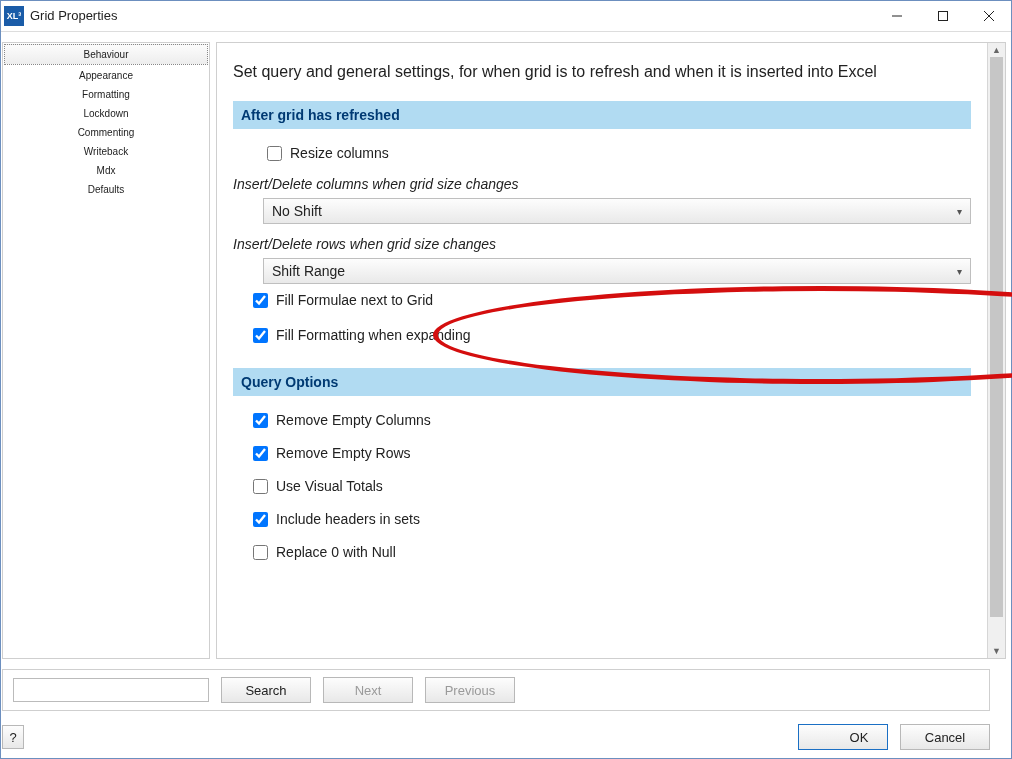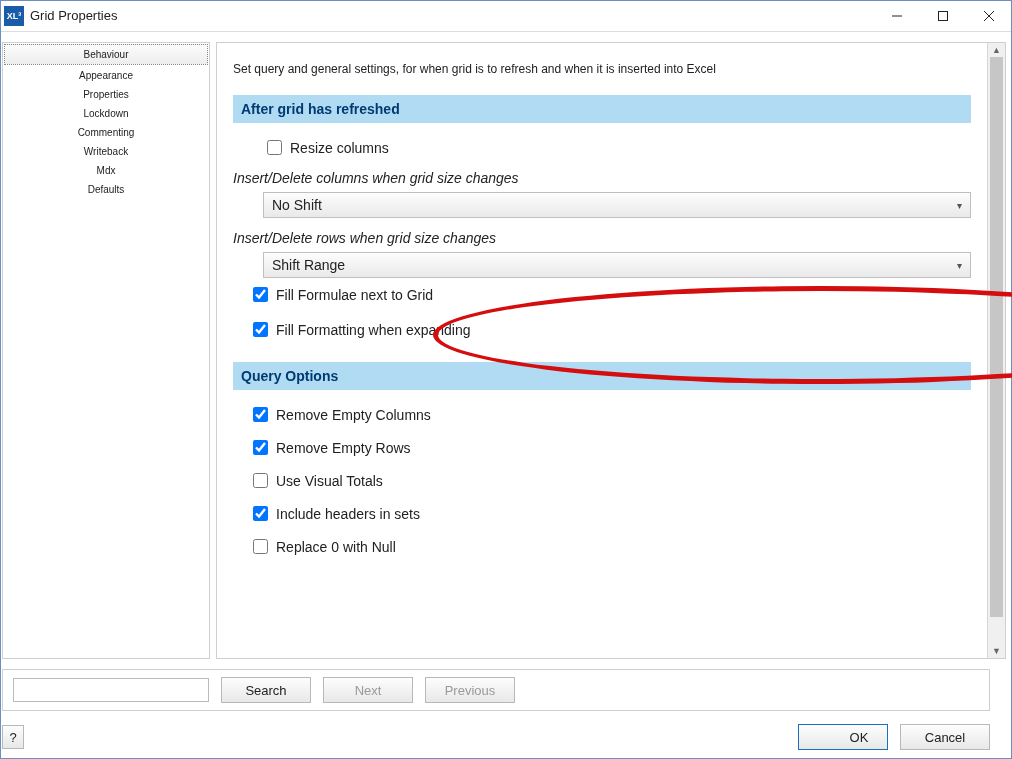--- a/index.html
+++ b/index.html
@@ -103,21 +103,21 @@
     left: 0; right: 0;
     height: 14px;
     display: flex; align-items: center; justify-content: center;
     color: #666;
     font-size: 9px;
   }
   .vscroll .arrow.up { top: 0; }
   .vscroll .arrow.down { bottom: 0; }
 
   .desc {
-    font-size: 12px;
+    font-size: 16px;
     line-height: 1.35;
     margin: 0 6px 18px 0;
   }
 
   .section-header {
     background: #b1dbf2;
     color: #003a73;
     font-weight: 600;
     font-size: 14px;
     padding: 6px 8px;
@@ -264,21 +264,21 @@
           <line x1="10" y1="0" x2="0" y2="10" stroke="currentColor" stroke-width="1"></line>
         </svg>
     </div>
   </div>
 </div>
 
 <div class="workarea">
   <div class="sidebar">
     <div class="sidebar-item selected">Behaviour</div>
     <div class="sidebar-item">Appearance</div>
-    <div class="sidebar-item">Properties</div>
+    <div class="sidebar-item">Formatting</div>
     <div class="sidebar-item">Lockdown</div>
     <div class="sidebar-item">Commenting</div>
     <div class="sidebar-item">Writeback</div>
     <div class="sidebar-item">Mdx</div>
     <div class="sidebar-item">Defaults</div>
   </div>
 
   <div class="content-wrap">
     <div class="content">
       <div class="desc">Set query and general settings, for when grid is to refresh and when it is inserted into Excel</div>

